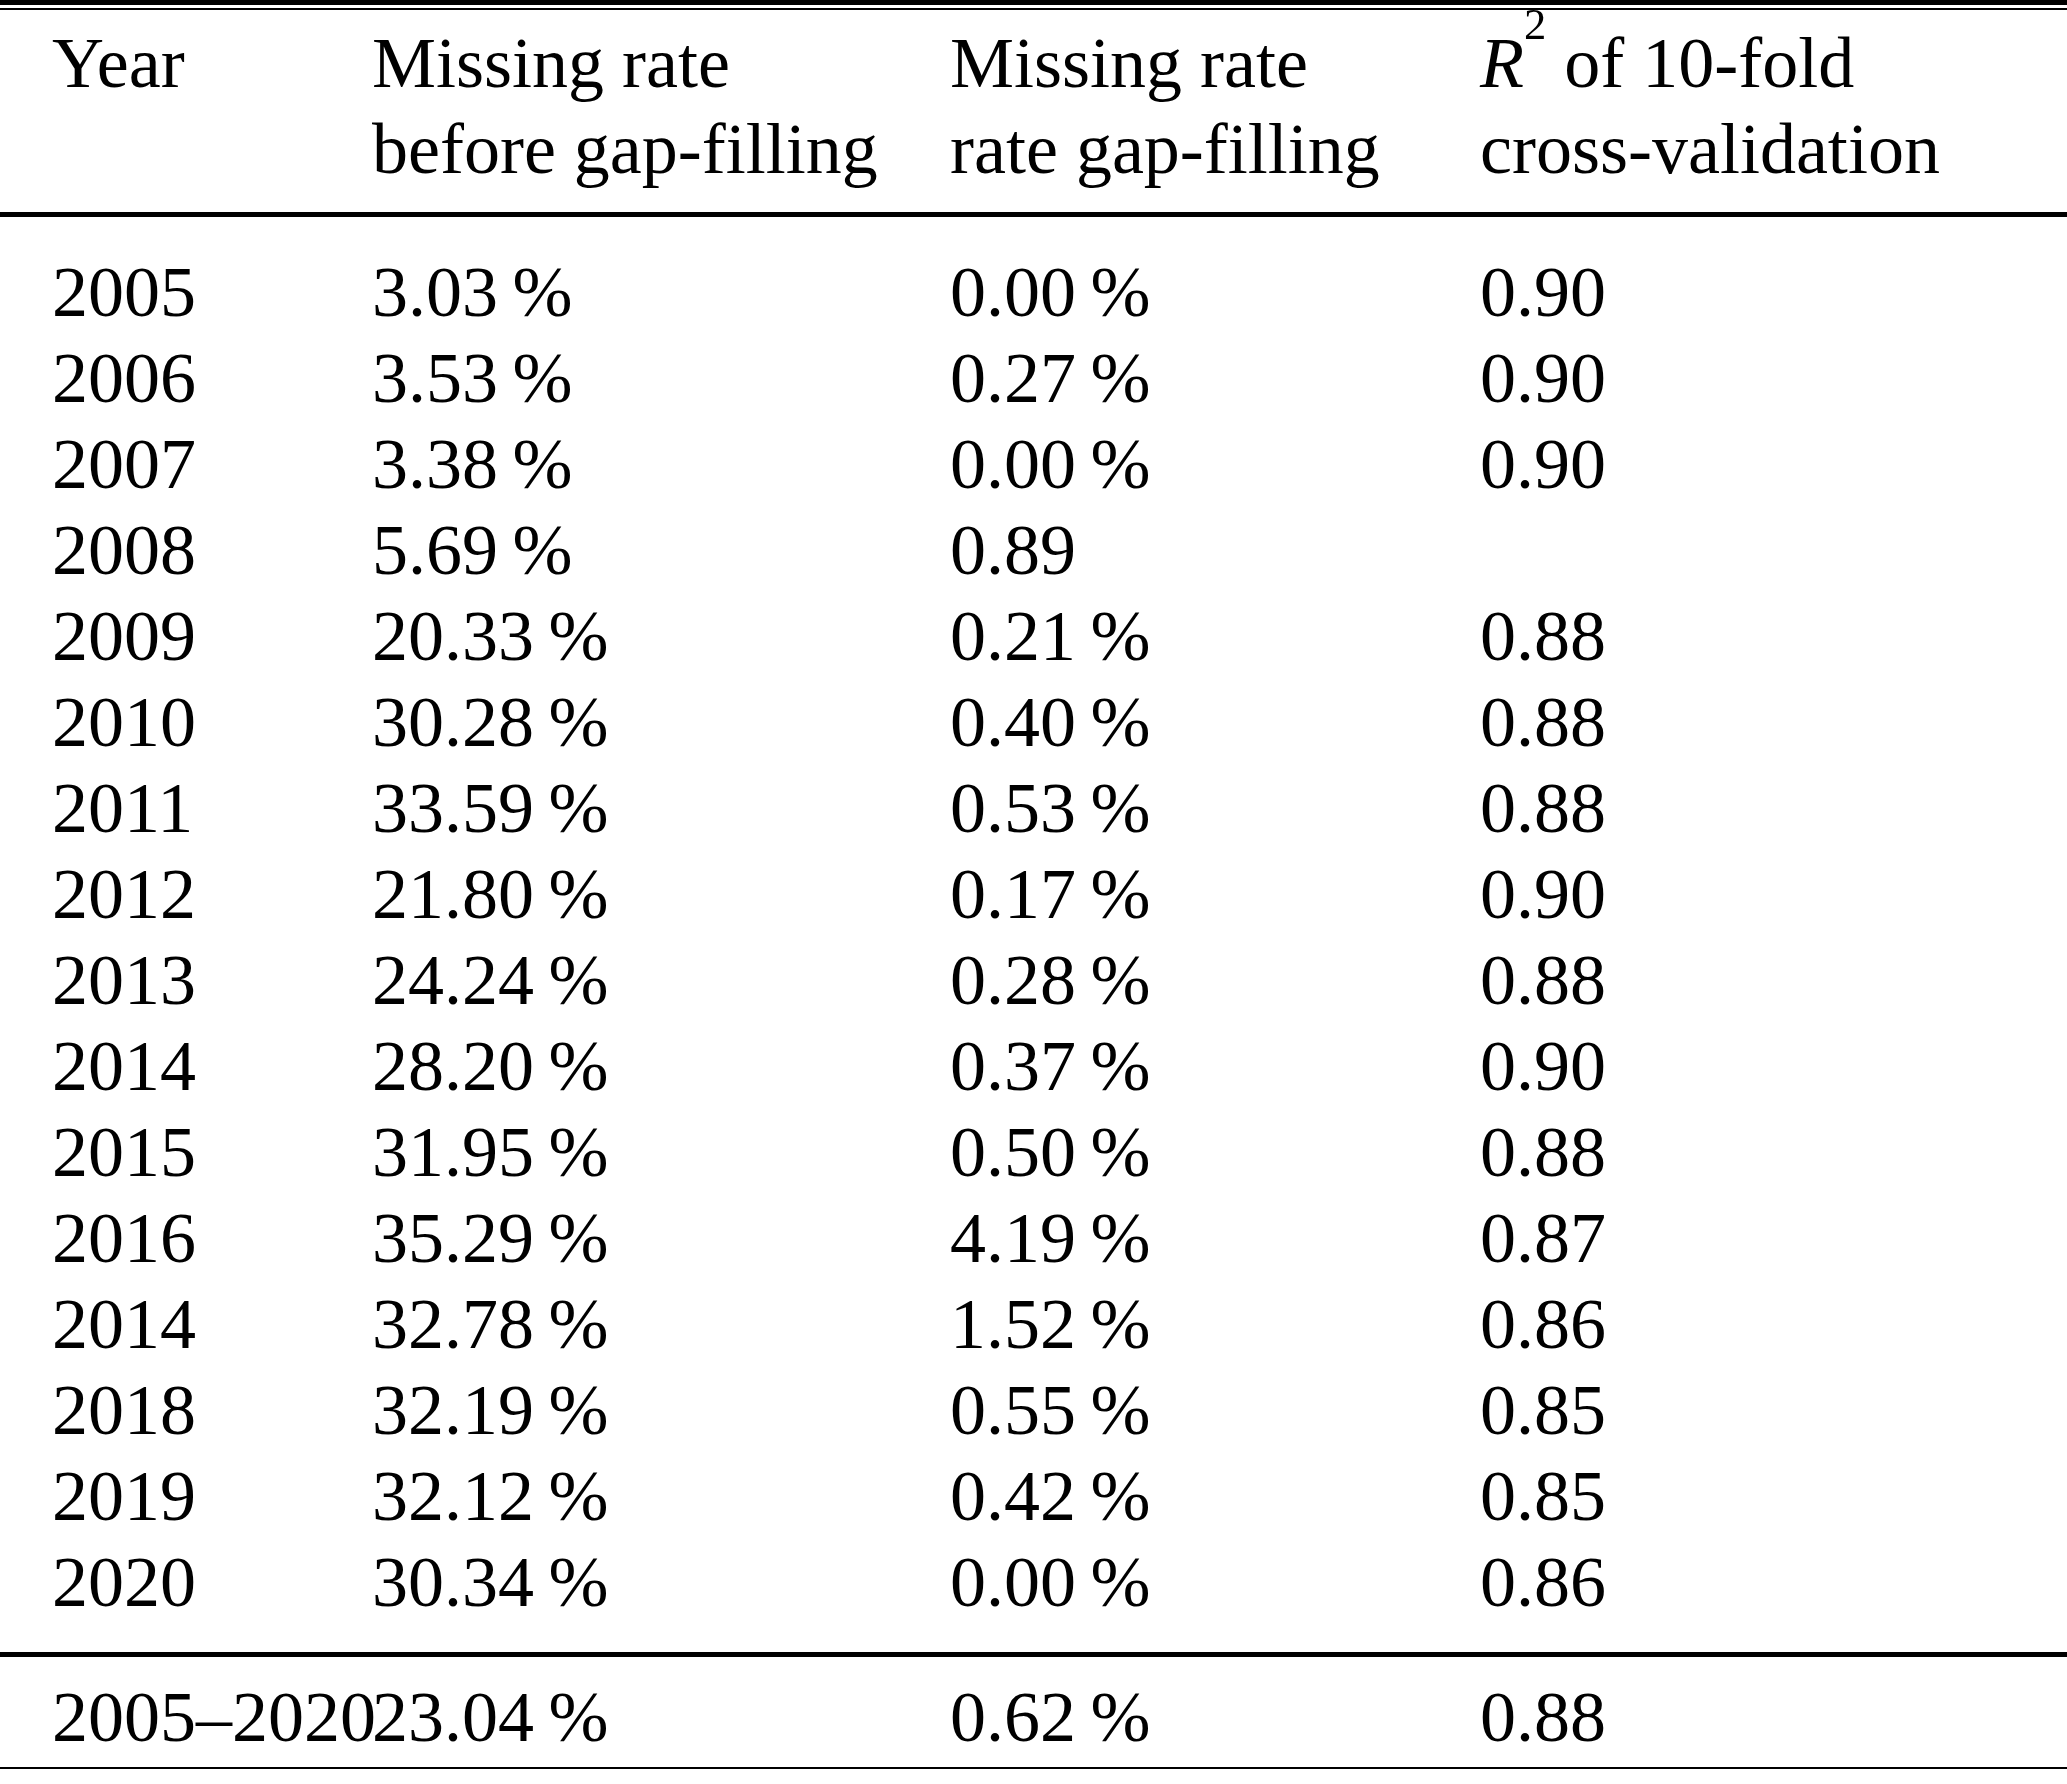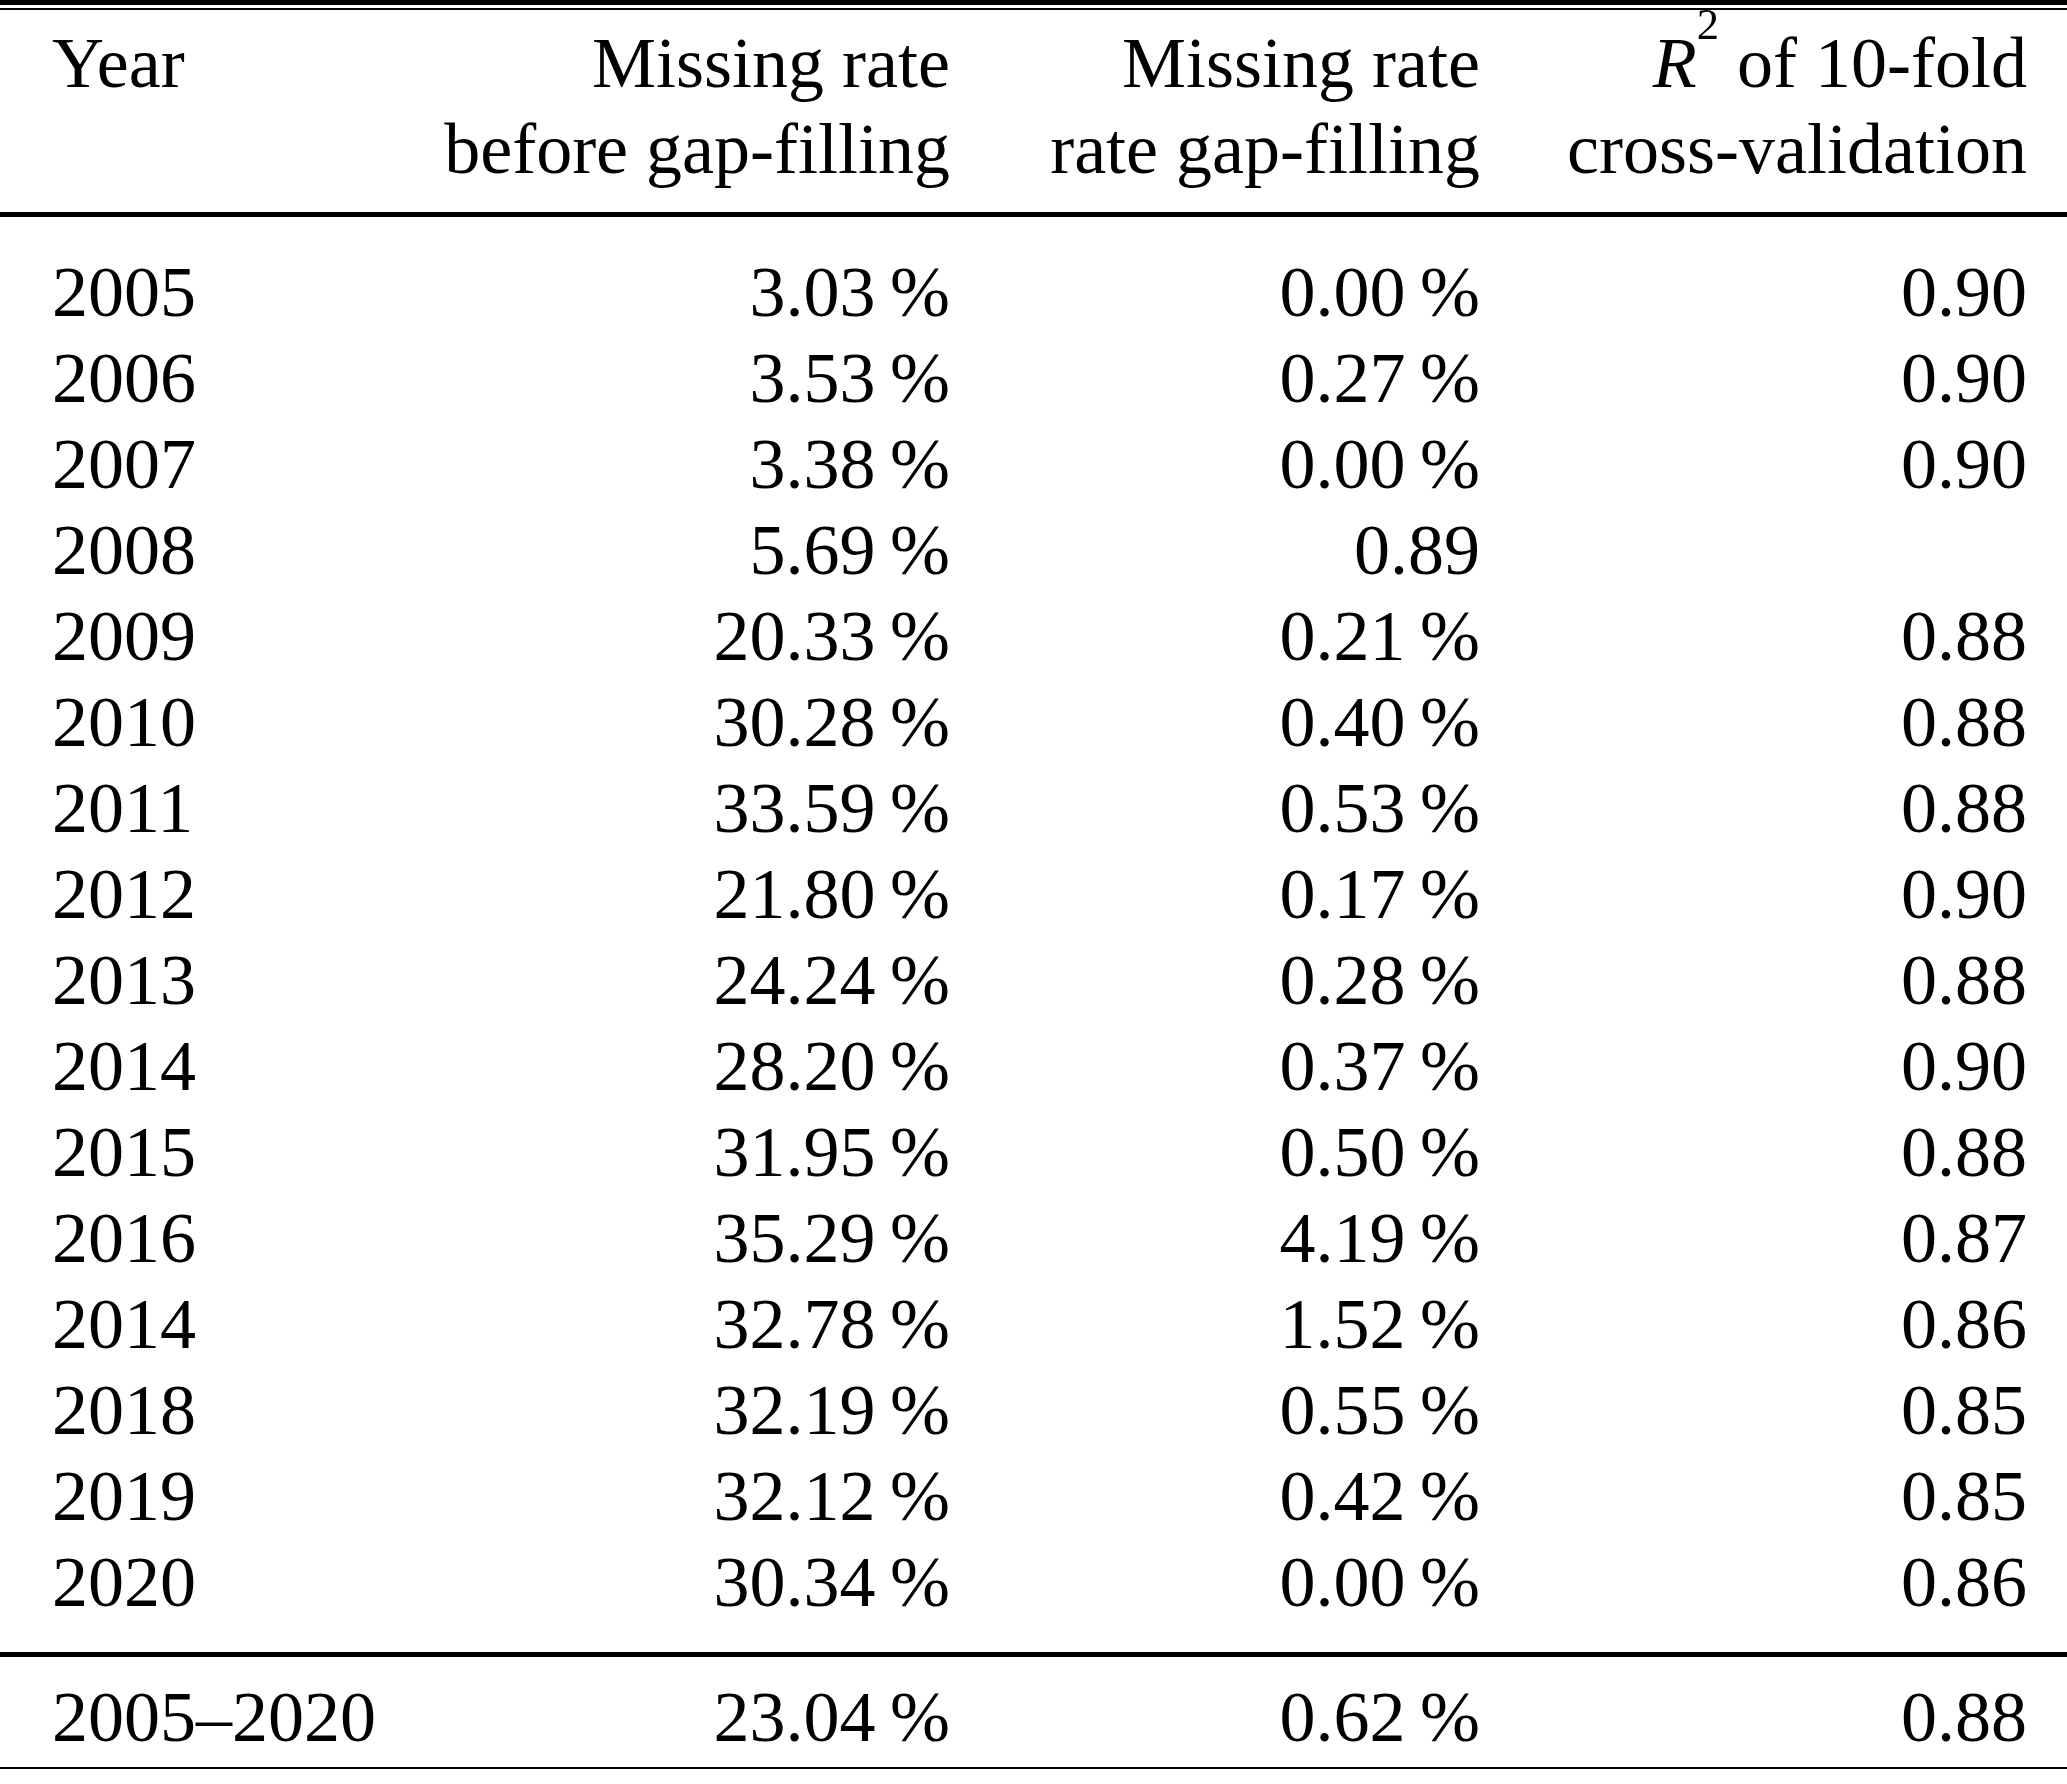--- a/index.html
+++ b/index.html
@@ -22,21 +22,21 @@
   .gap-sm { height: 3px; }
 
   
   .row {
     display: grid;
     grid-template-columns: 320px 578px 530px 1fr;
     padding: 0 40px 0 52px;
     box-sizing: border-box;
   }
   .cell { line-height: 86px; white-space: nowrap; }
-  .cell.right { text-align: right; }
+  .cell.right { }
 
   
   .header-block { padding-top: 10px; padding-bottom: 20px; }
   .th .hline { display: block; line-height: 86px; }
   .math-r { font-style: italic; }
   sup.exp {
     font-size: 0.62em;
     position: relative;
     top: -0.52em;
     line-height: 0;

